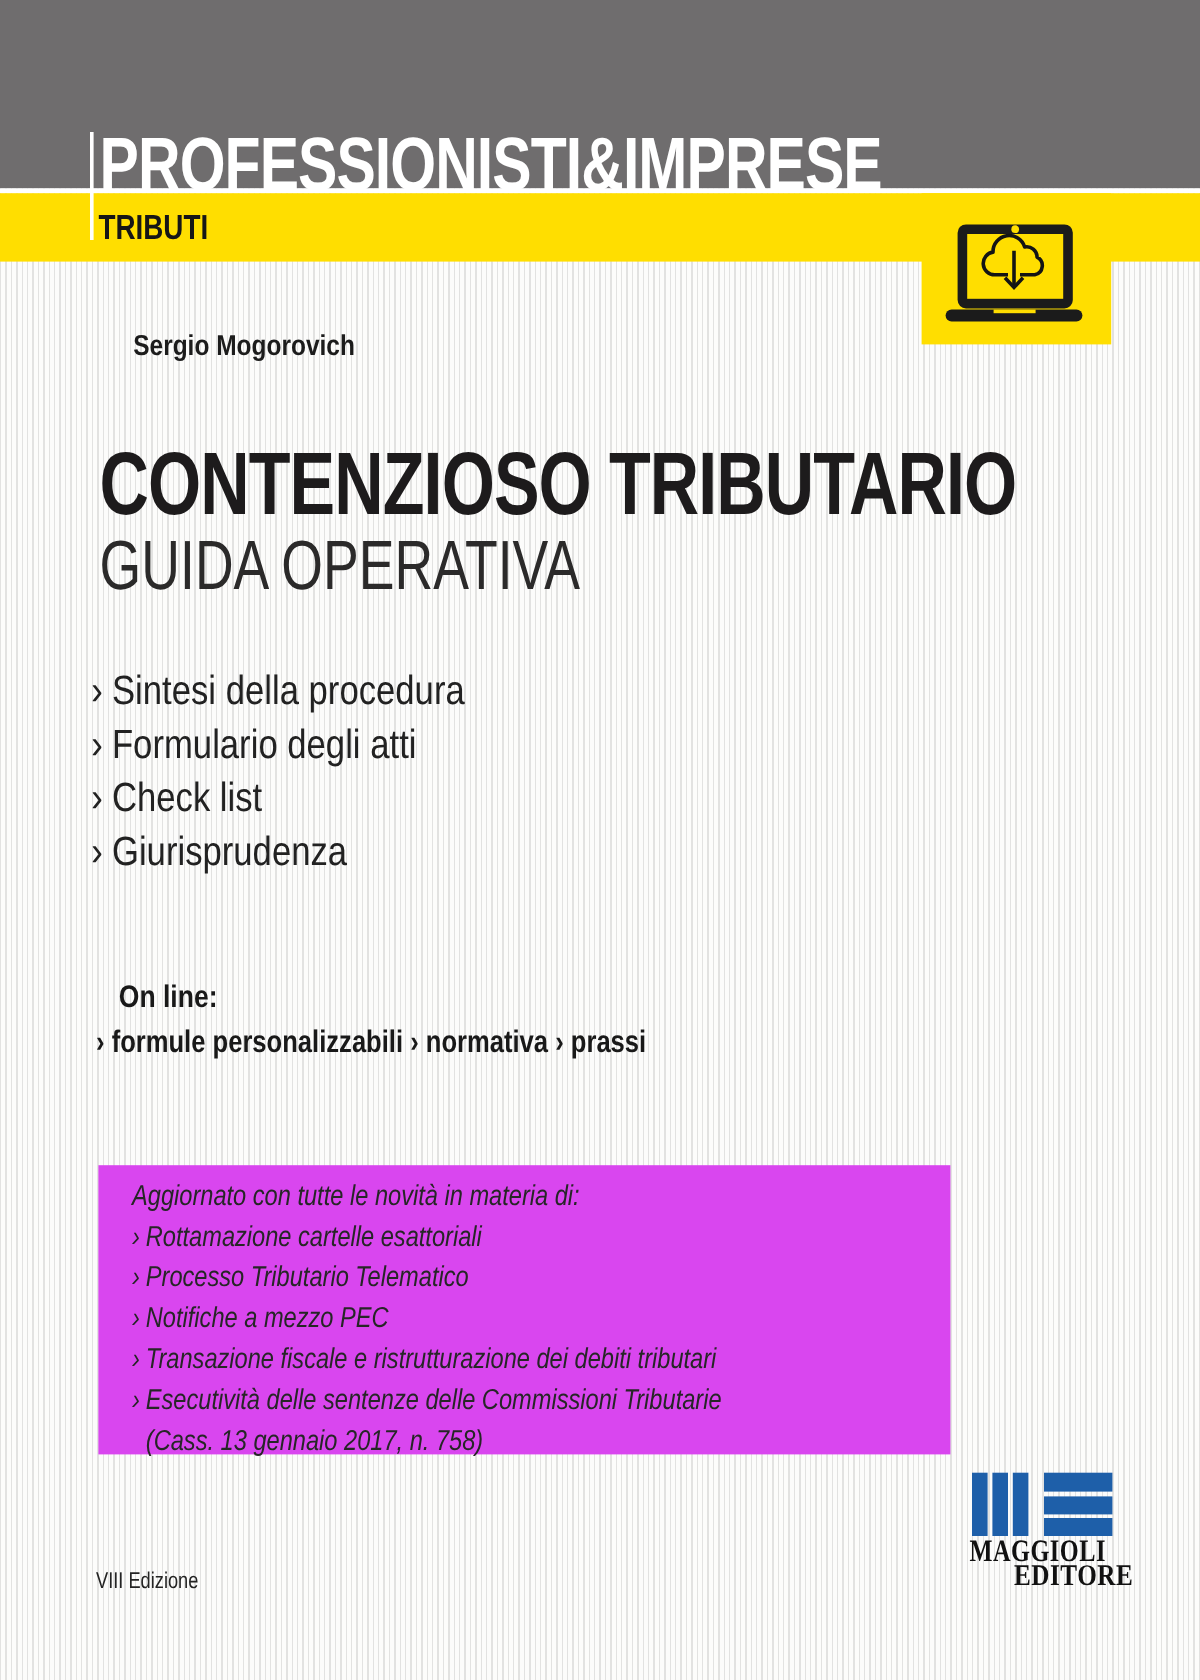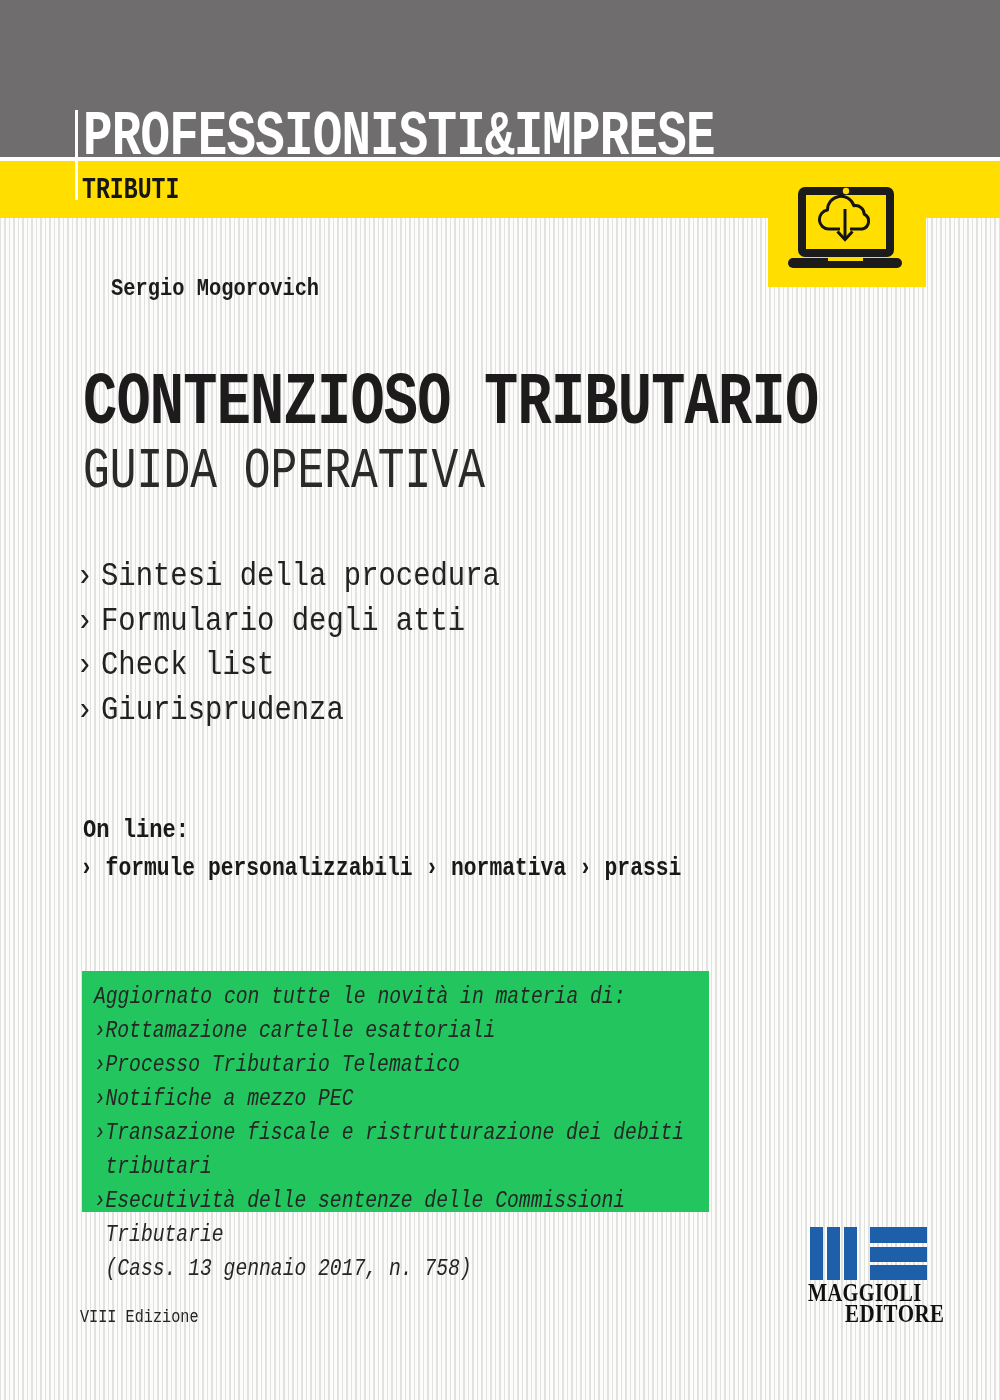--- a/index.html
+++ b/index.html
@@ -2,21 +2,21 @@
 <html><head>
 <meta charset="utf-8">
 <style>
   html,body{margin:0;padding:0;}
   body{
     width:1000px;height:1400px;position:relative;overflow:hidden;
     font-family:"Liberation Sans",sans-serif;
     background:
       repeating-linear-gradient(to right,#e2e2e1 0px,#e2e2e1 1.2px,#fcfcfb 1.2px,#fcfcfb 4.5px);
   }
-  .abs{position:absolute;font-family:Liberation Mono, monospace;}
+  .abs{position:absolute;}
   .sx{display:inline-block;transform-origin:left top;white-space:nowrap;}
 
   
   .gray-banner{left:0;top:0;width:1000px;height:157px;background:#6f6d6e;z-index:2;}
   .white-sep{left:0;top:157px;width:1000px;height:4px;background:#ffffff;z-index:2;}
   .yellow-band{left:0;top:161px;width:1000px;height:57px;background:#ffde00;z-index:2;}
   .series-title{left:83px;top:106px;z-index:3;color:#ffffff;font-weight:bold;
     font-size:63px;line-height:63px;letter-spacing:-1px;}
   .series-title .sx{transform:scaleX(0.78);}
   .category{left:82px;top:176px;z-index:4;color:#161616;font-weight:bold;
@@ -37,28 +37,28 @@
     color:#2b2a2a;}
   .book-subtitle .sx{transform:scaleX(0.77);}
 
   
   .features{left:76px;top:554px;font-size:34px;line-height:44.5px;color:#222;}
   .features .row{height:44.5px;}
   .features .sx{transform:scaleX(0.85);}
   .features .chev{display:inline-block;margin-right:9px;}
 
   
-  .online-label{left:83px;top:817px;font-size:26px;line-height:26px;font-weight:bold;color:#191919;}
+  .online-label{left:83px;top:817px;font-size:26px;line-height:26px;font-weight:bold;color:#191919;padding-left:16px;}
   .online-label .sx{transform:scaleX(0.85);}
   .online-items{left:80px;top:855px;font-size:26px;line-height:26px;font-weight:bold;color:#191919;}
   .online-items .sx{transform:scaleX(0.82);}
 
   
-  .update-box{left:82px;top:971px;width:627px;height:241px;background:#22c55e;
-    padding:9px 0 0 12px;box-sizing:border-box;font-style:italic;
+  .update-box{left:82px;top:971px;width:710px;height:241px;background:#d946ef;
+    padding:9px 0 0 28px;box-sizing:border-box;font-style:italic;
     font-size:24px;line-height:34px;color:#262626;z-index:2;}
   .update-box .inner{transform:scaleX(0.82);transform-origin:left top;width:720px;}
   .update-box .item{display:flex;}
   .update-box .chev{width:14px;flex:0 0 14px;}
 
   
   .logo-mark{left:808px;top:1227px;z-index:2;}
   .logo-name1{left:808px;top:1282px;font-family:"Liberation Serif",serif;font-weight:bold;
     font-size:26px;line-height:22px;color:#111;letter-spacing:0.5px;}
   .logo-name1 .sx{transform:scaleX(0.78);}

